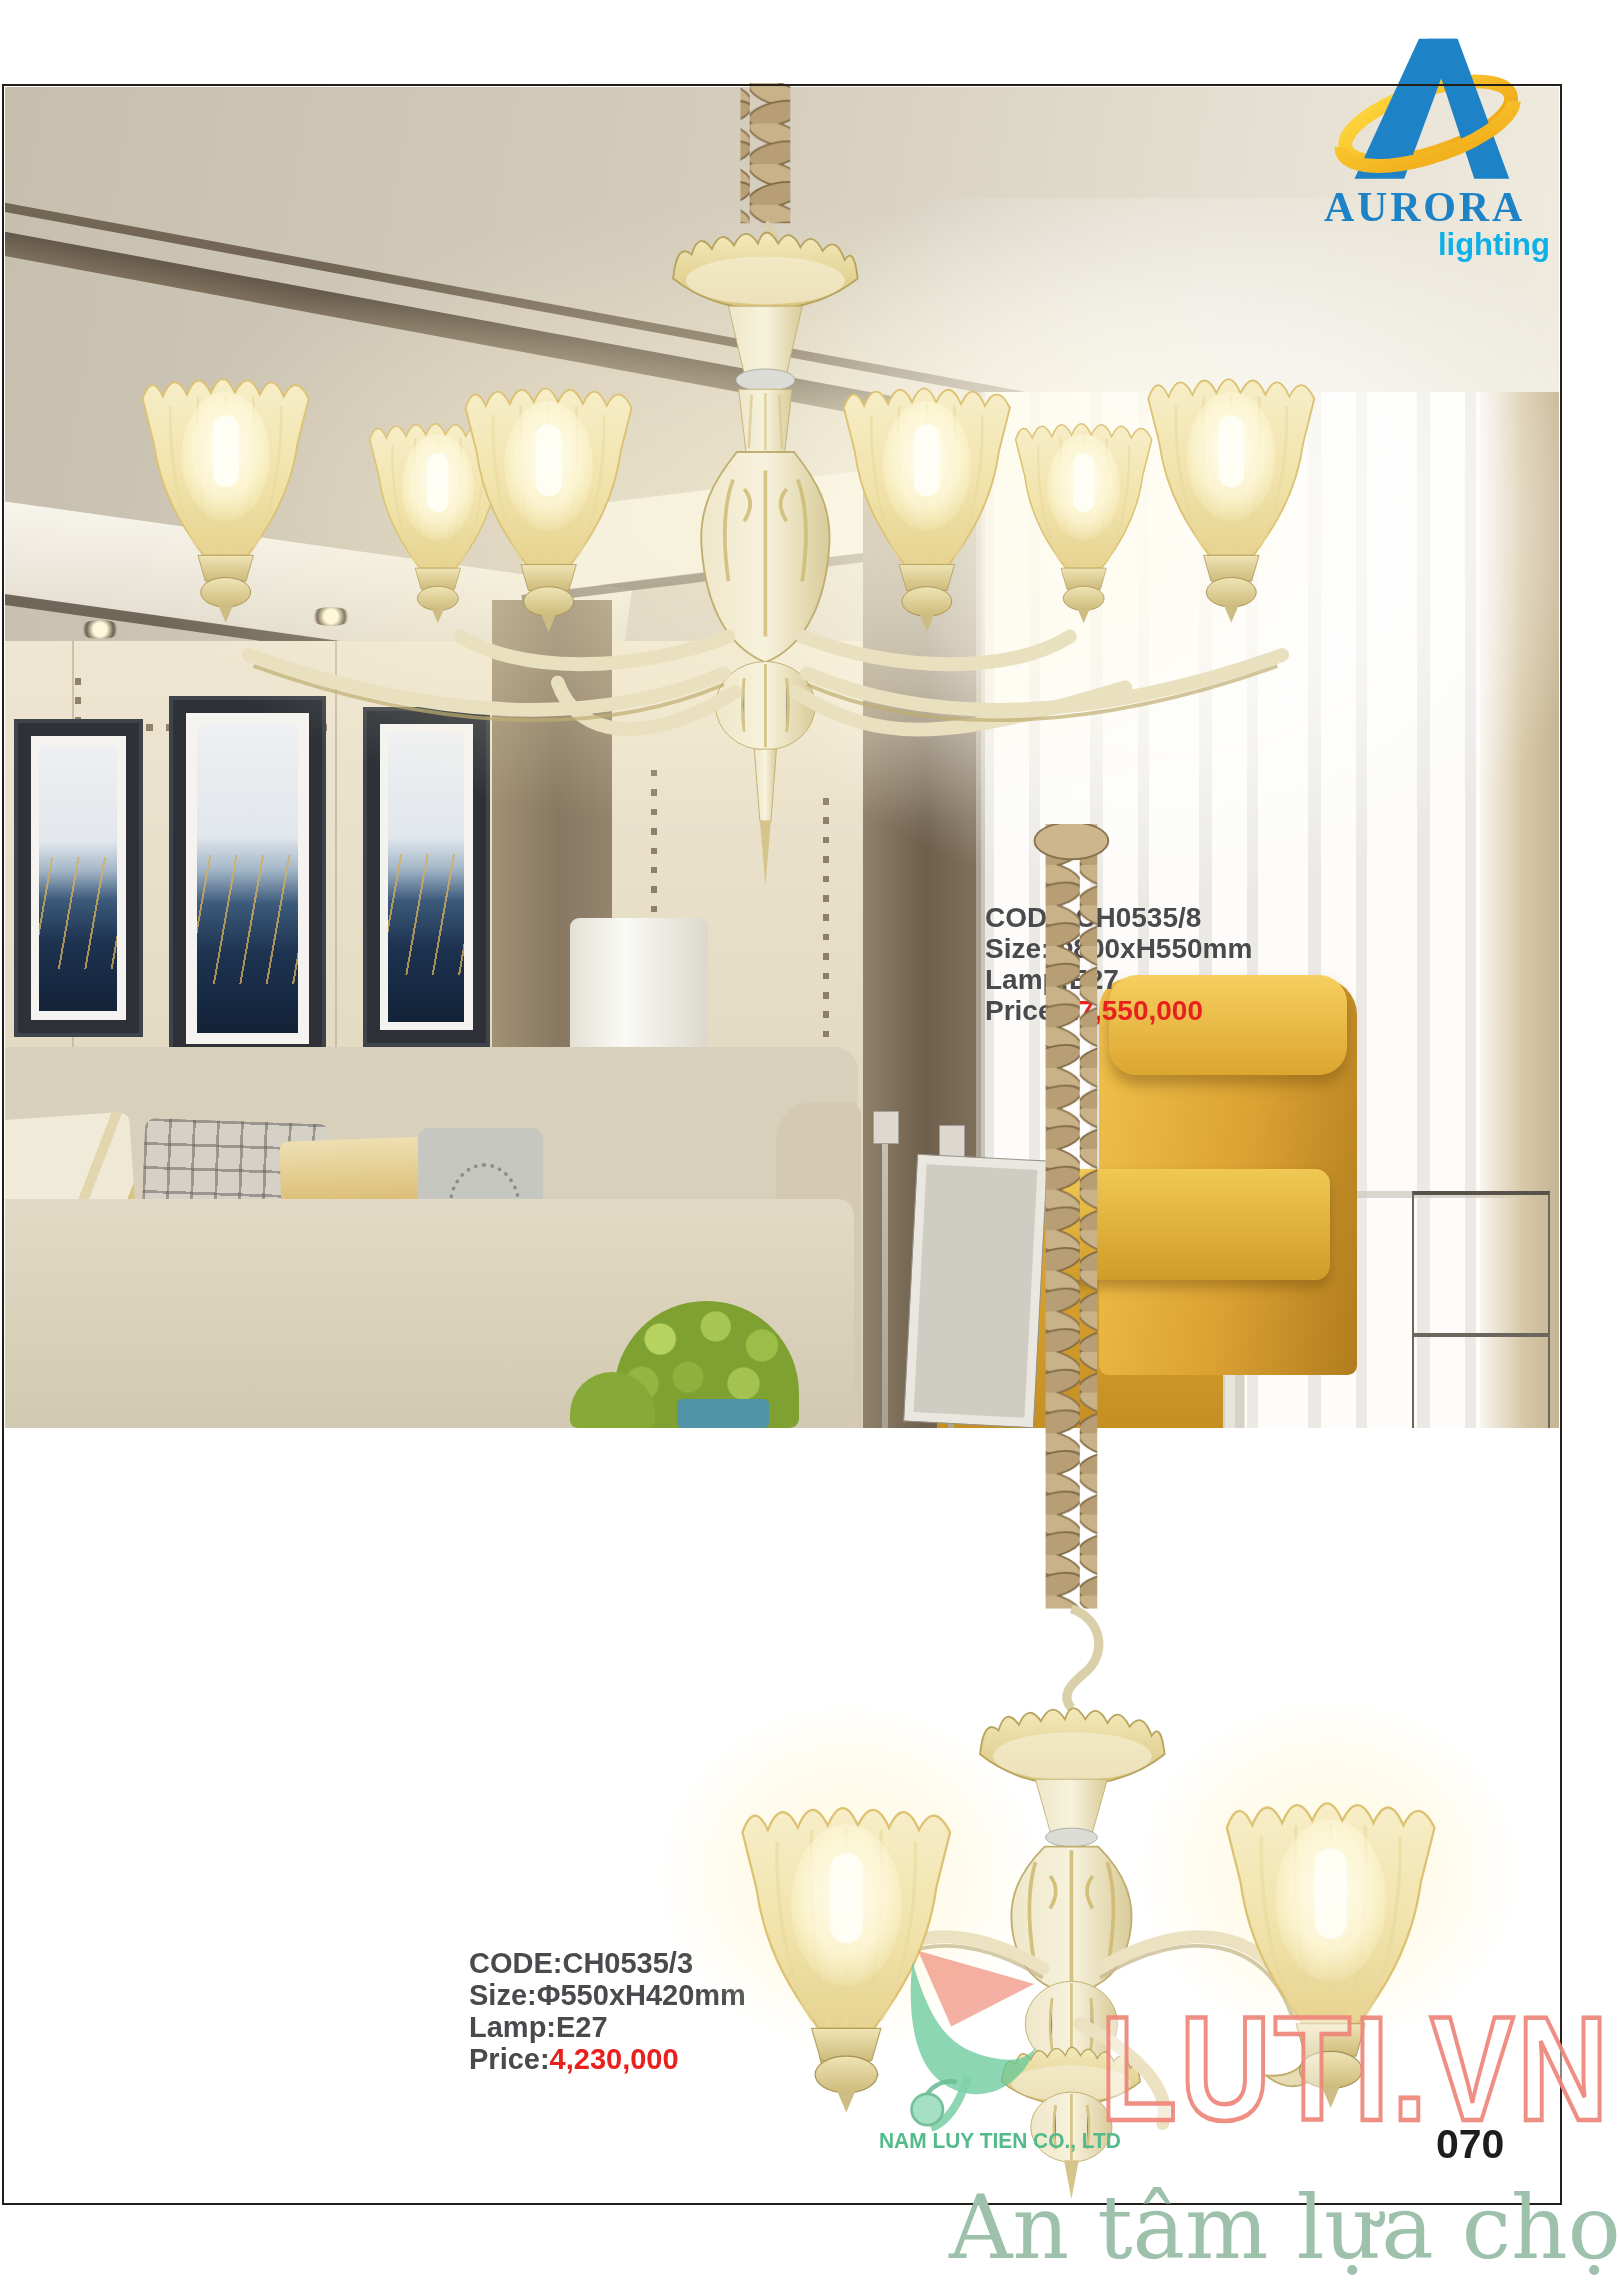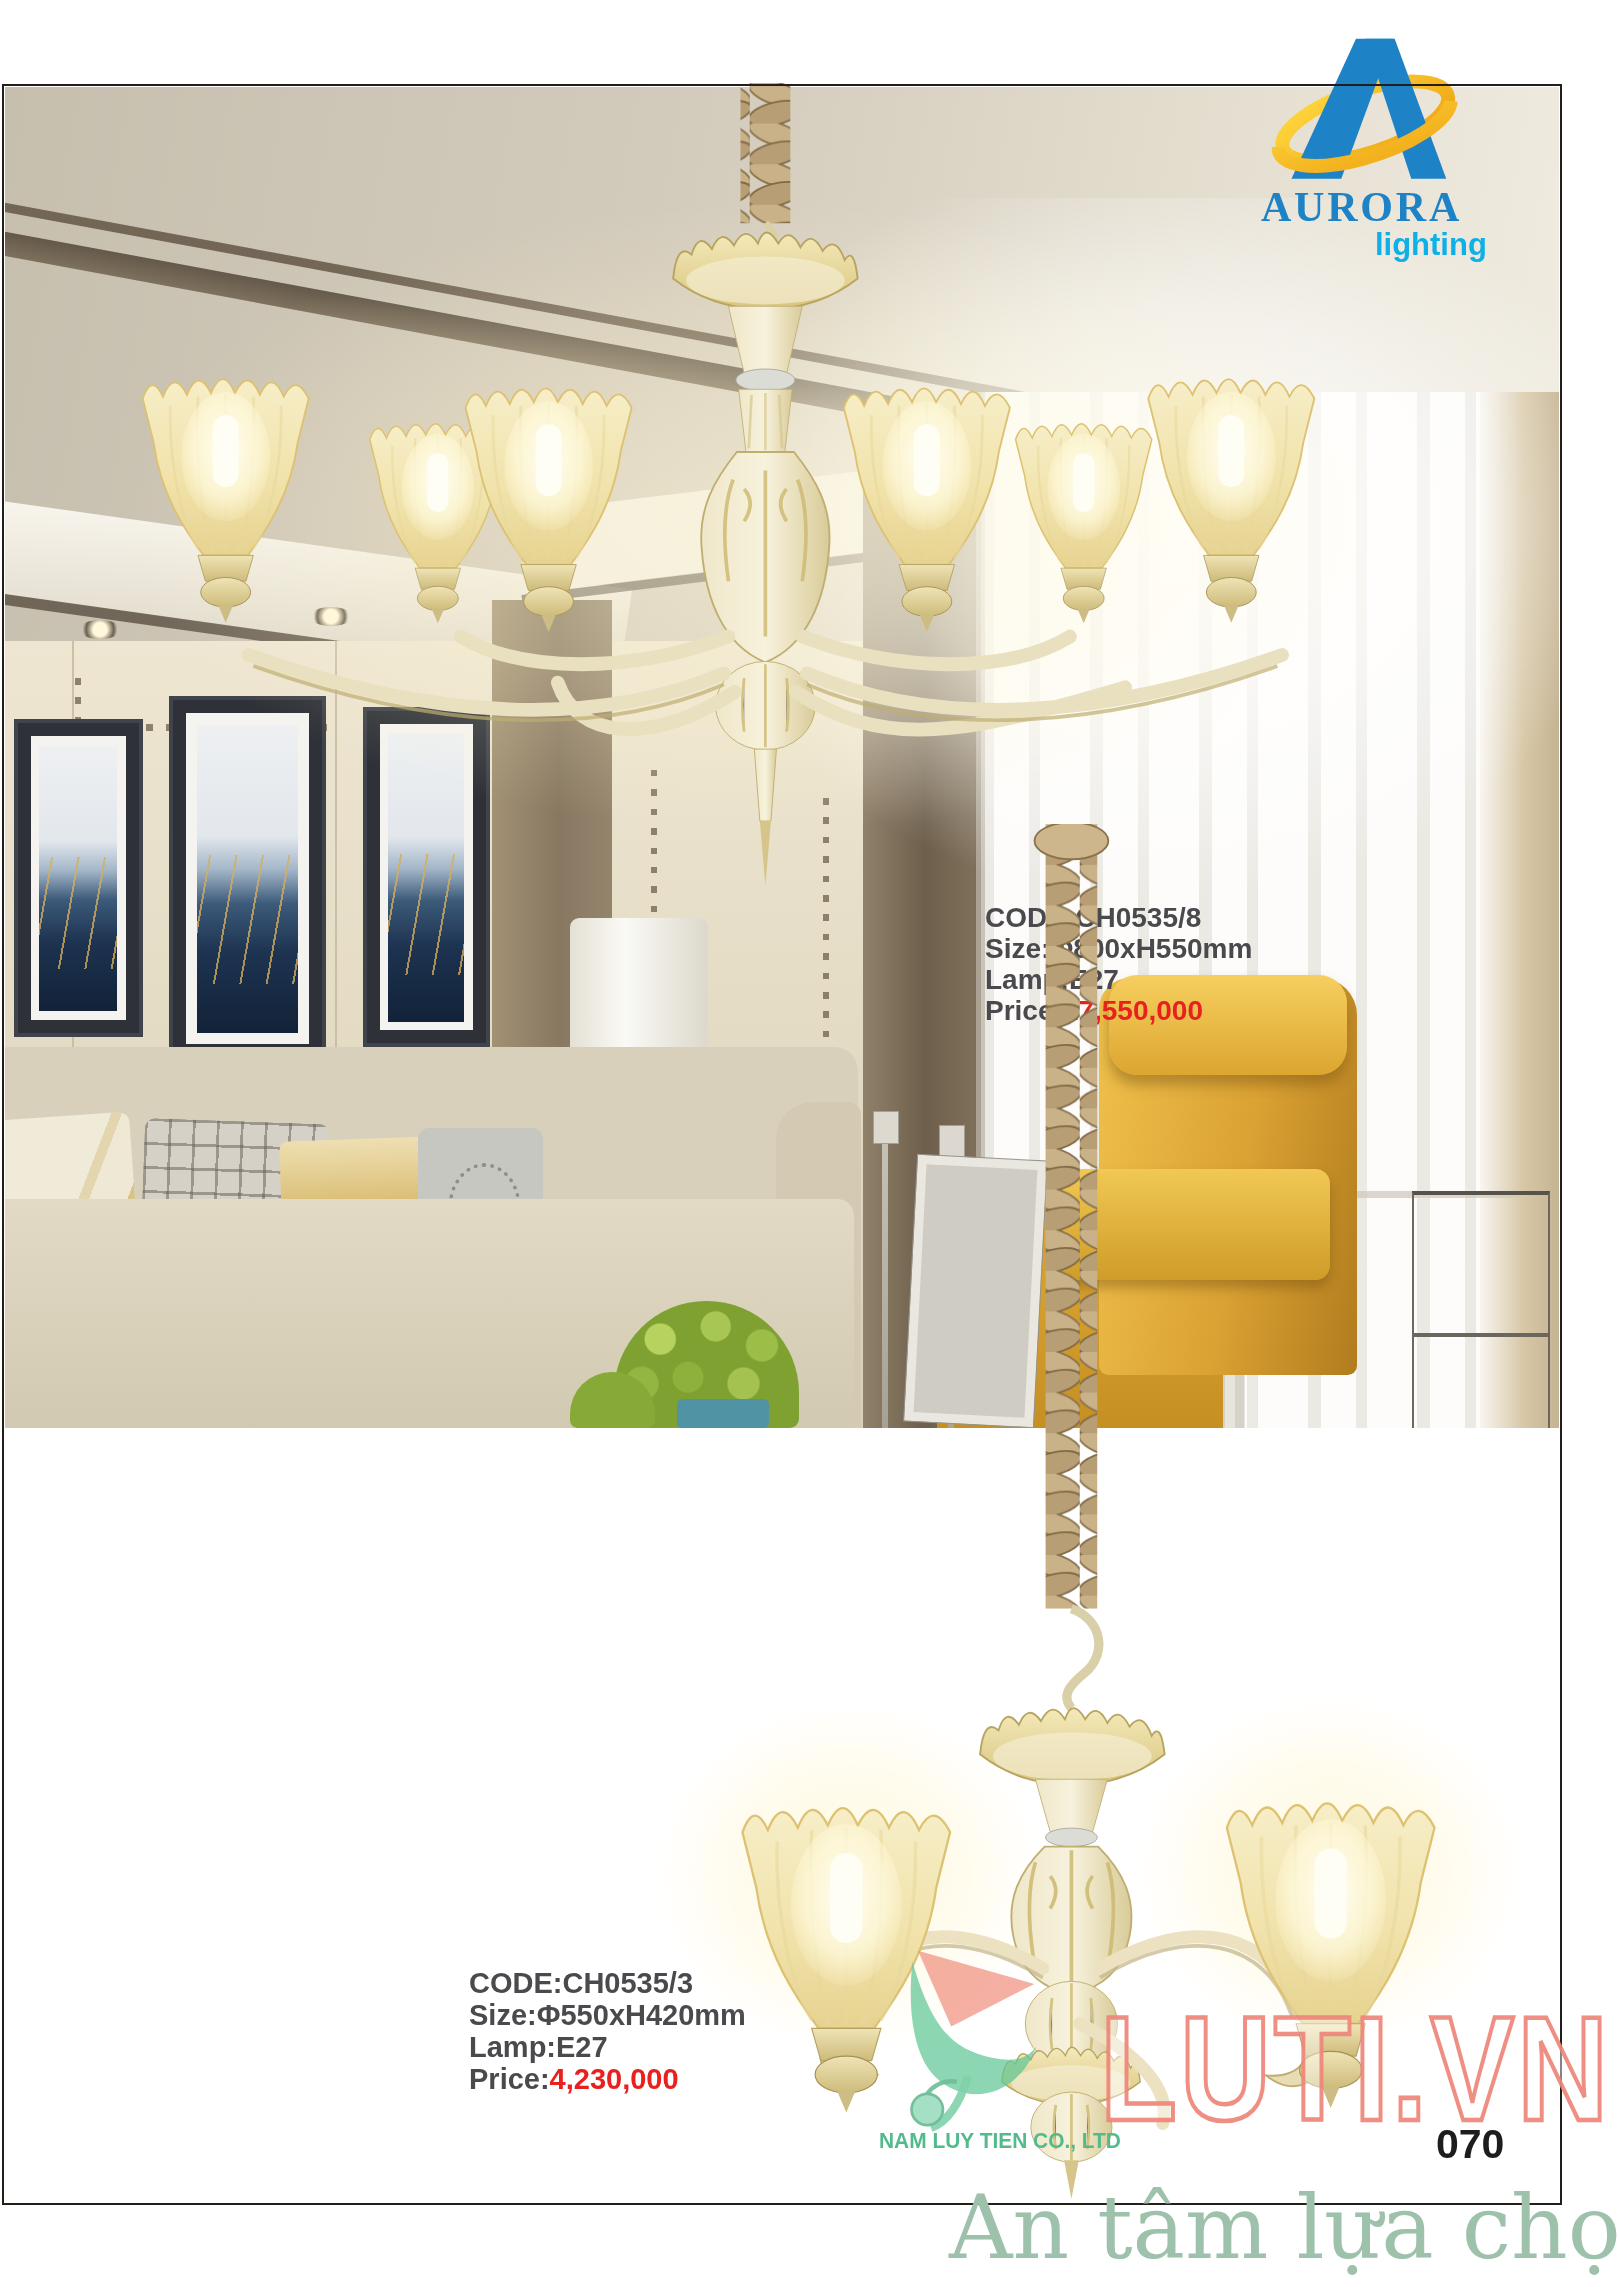--- a/index.html
+++ b/index.html
@@ -112,31 +112,31 @@
     background:linear-gradient(#f6cf60,#dca62f);box-shadow:0 9.2px 13px rgba(120,85,20,.45);}
   .chair-seat{left:932px;top:1089px;width:286px;height:252px;border-radius:22px 7.4px 0 0;
     background:linear-gradient(180deg,#e3ad37,#c68f22);}
   .chair-pillow{left:1048px;top:1082px;width:277px;height:111px;border-radius:14.8px;
     background:linear-gradient(#f1c854,#cf9c28);box-shadow:0 7.4px 11px rgba(110,75,15,.4);}
   .side-table{left:1407px;top:1104px;width:138px;height:237px;
     border-top:4.6px solid #57534b;border-left:2.8px solid #6b675f;border-right:2.8px solid #6b675f;}
   .side-table:after{content:"";position:absolute;left:0;top:138px;width:100%;height:3.7px;background:#6b675f;}
 
   
-  .brand{position:absolute;left:1227px;top:33px;width:269px;z-index:12;text-align:center;}
+  .brand{position:absolute;left:1290px;top:33px;width:269px;z-index:12;text-align:center;}
   .brand-name{font-family:"Liberation Serif",serif;font-weight:bold;font-size:42px;
     color:#1e82c6;letter-spacing:2.8px;line-height:1;margin-top:-5.5px;}
   .brand-tag{font-family:"Liberation Sans",sans-serif;font-weight:bold;font-size:31px;
     color:#0fb0e8;text-align:right;line-height:1;margin-top:1.8px;padding-right:9.2px;}
 
   
   .pinfo{position:absolute;z-index:16;font-family:"Liberation Sans",sans-serif;font-weight:bold;
     color:#4a4a4e;white-space:nowrap;}
   .pinfo1{left:985px;top:902px;font-size:28px;line-height:31px;}
-  .pinfo2{left:469px;top:1947px;font-size:29px;line-height:32px;margin-top:20px;}
+  .pinfo2{left:469px;top:1947px;font-size:29px;line-height:32px;}
   .pinfo .red{color:#e8201e;}
 
   
   .headline{position:absolute;left:87px;top:1473px;width:554px;z-index:15;
     font-family:"Liberation Serif",serif;font-weight:bold;font-size:42px;line-height:45px;
     color:#272524;letter-spacing:0.3px;}
 
   
   .chand1{position:absolute;left:78px;top:83px;z-index:14;}
   .chand2{position:absolute;left:563px;top:824px;z-index:20;}

